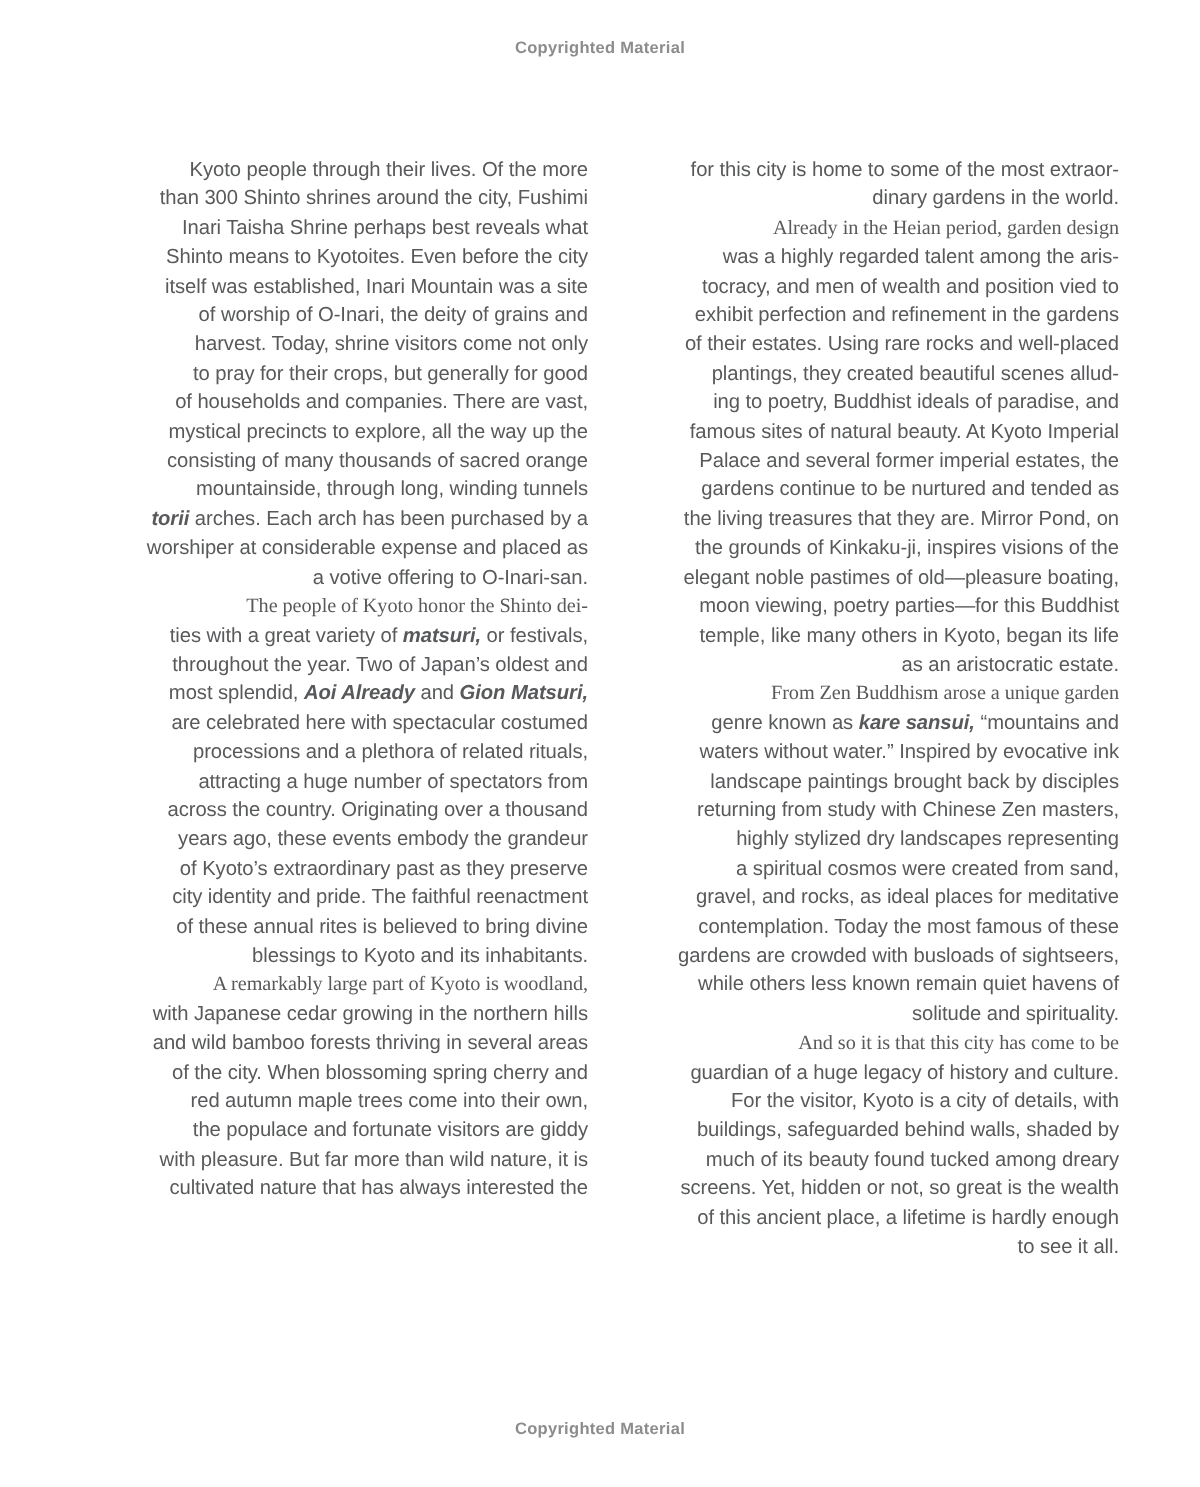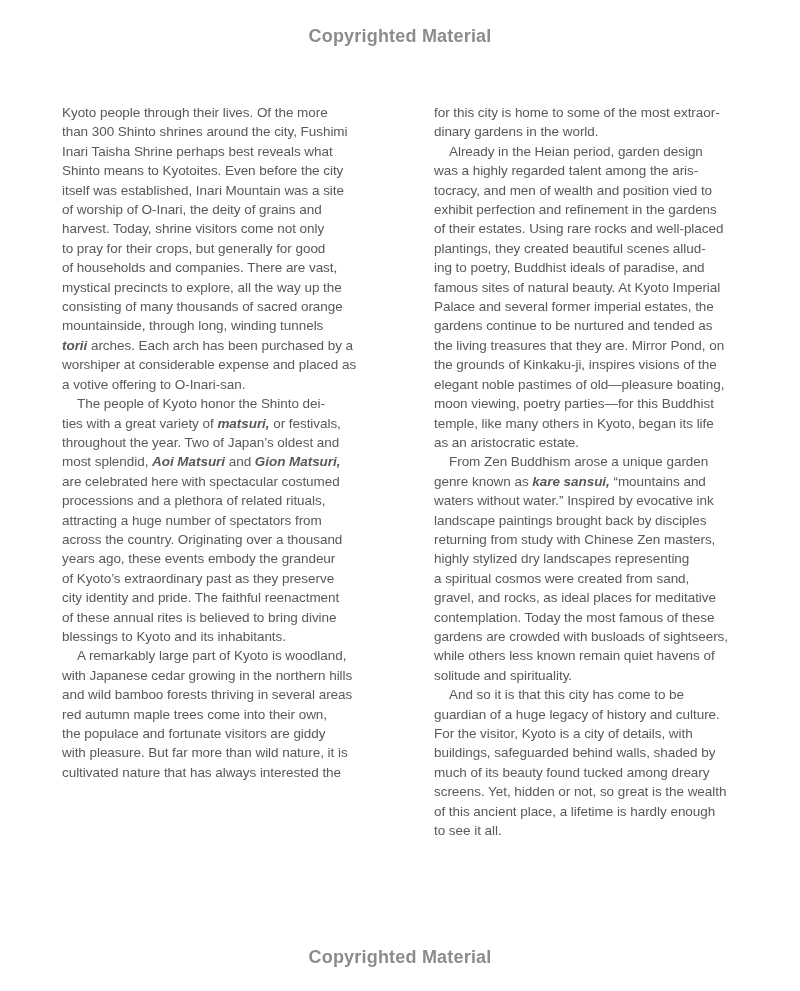--- a/index.html
+++ b/index.html
@@ -13,46 +13,47 @@
     height: 991px;
     background: var(--page-bg, #ffffff);
     font-family: "Liberation Sans", "DejaVu Sans", sans-serif;
     overflow: hidden;
   }
   .notice {
     position: absolute;
     left: 0;
     width: 100%;
     text-align: center;
-    font-size: 18px;
+    font-size: 11px;
     font-weight: bold;
     letter-spacing: 0.2px;
     color: var(--notice-color, #8c8c8c);
   }
   .notice.top { top: 26px; }
   .notice.bottom { top: 947px; }
   .columns {
     position: absolute;
     top: 103px;
     left: 62px;
     display: flex;
-    gap: 42px;
+    gap: 24px;
+    text-align: right;
   }
   .column {
     width: 330px;
   }
   .para { margin: 0; padding: 0; }
   .line {
     font-size: 13.5px;
     line-height: 19.4px;
     letter-spacing: -0.05px;
     color: var(--text-color, #58595b);
     white-space: nowrap;
   }
-  .line.indent { text-indent: 15px; }
+  .line.indent { text-indent: 15px; font-family: Liberation Serif, serif; }
   .it { font-style: italic; font-weight: bold; }
 </style>
 </head>
 <body>
 
 <div class="page">
   <div class="notice top">Copyrighted Material</div>
 
   <div class="columns">
     <div class="column">
@@ -70,35 +71,36 @@
           <div class="line"><span>consisting of many thousands of sacred orange</span></div>
           <div class="line"><span>mountainside, through long, winding tunnels</span></div>
           <div class="line"><span class="it">torii</span><span> arches. Each arch has been purchased by a</span></div>
           <div class="line"><span>worshiper at considerable expense and placed as</span></div>
           <div class="line"><span>a votive offering to O-Inari-san.</span></div>
         </div>
         <div class="para">
           <div class="line indent"><span>The people of Kyoto honor the Shinto dei-</span></div>
           <div class="line"><span>ties with a great variety of </span><span class="it">matsuri,</span><span> or festivals,</span></div>
           <div class="line"><span>throughout the year. Two of Japan’s oldest and</span></div>
-          <div class="line"><span>most splendid, </span><span class="it">Aoi Matsuri</span><span> and </span><span class="it">Gion Matsuri,</span></div>
+          <div class="line"><span>most splendid, </span><span class="it">Aoi Already</span><span> and </span><span class="it">Gion Matsuri,</span></div>
           <div class="line"><span>are celebrated here with spectacular costumed</span></div>
           <div class="line"><span>processions and a plethora of related rituals,</span></div>
           <div class="line"><span>attracting a huge number of spectators from</span></div>
           <div class="line"><span>across the country. Originating over a thousand</span></div>
           <div class="line"><span>years ago, these events embody the grandeur</span></div>
           <div class="line"><span>of Kyoto’s extraordinary past as they preserve</span></div>
           <div class="line"><span>city identity and pride. The faithful reenactment</span></div>
           <div class="line"><span>of these annual rites is believed to bring divine</span></div>
           <div class="line"><span>blessings to Kyoto and its inhabitants.</span></div>
         </div>
         <div class="para">
           <div class="line indent"><span>A remarkably large part of Kyoto is woodland,</span></div>
           <div class="line"><span>with Japanese cedar growing in the northern hills</span></div>
           <div class="line"><span>and wild bamboo forests thriving in several areas</span></div>
+          <div class="line"><span>of the city. When blossoming spring cherry and</span></div>
           <div class="line"><span>red autumn maple trees come into their own,</span></div>
           <div class="line"><span>the populace and fortunate visitors are giddy</span></div>
           <div class="line"><span>with pleasure. But far more than wild nature, it is</span></div>
           <div class="line"><span>cultivated nature that has always interested the</span></div>
         </div>
       </div>
     <div class="column">
         <div class="para">
           <div class="line"><span>for this city is home to some of the most extraor-</span></div>
           <div class="line"><span>dinary gardens in the world.</span></div>

